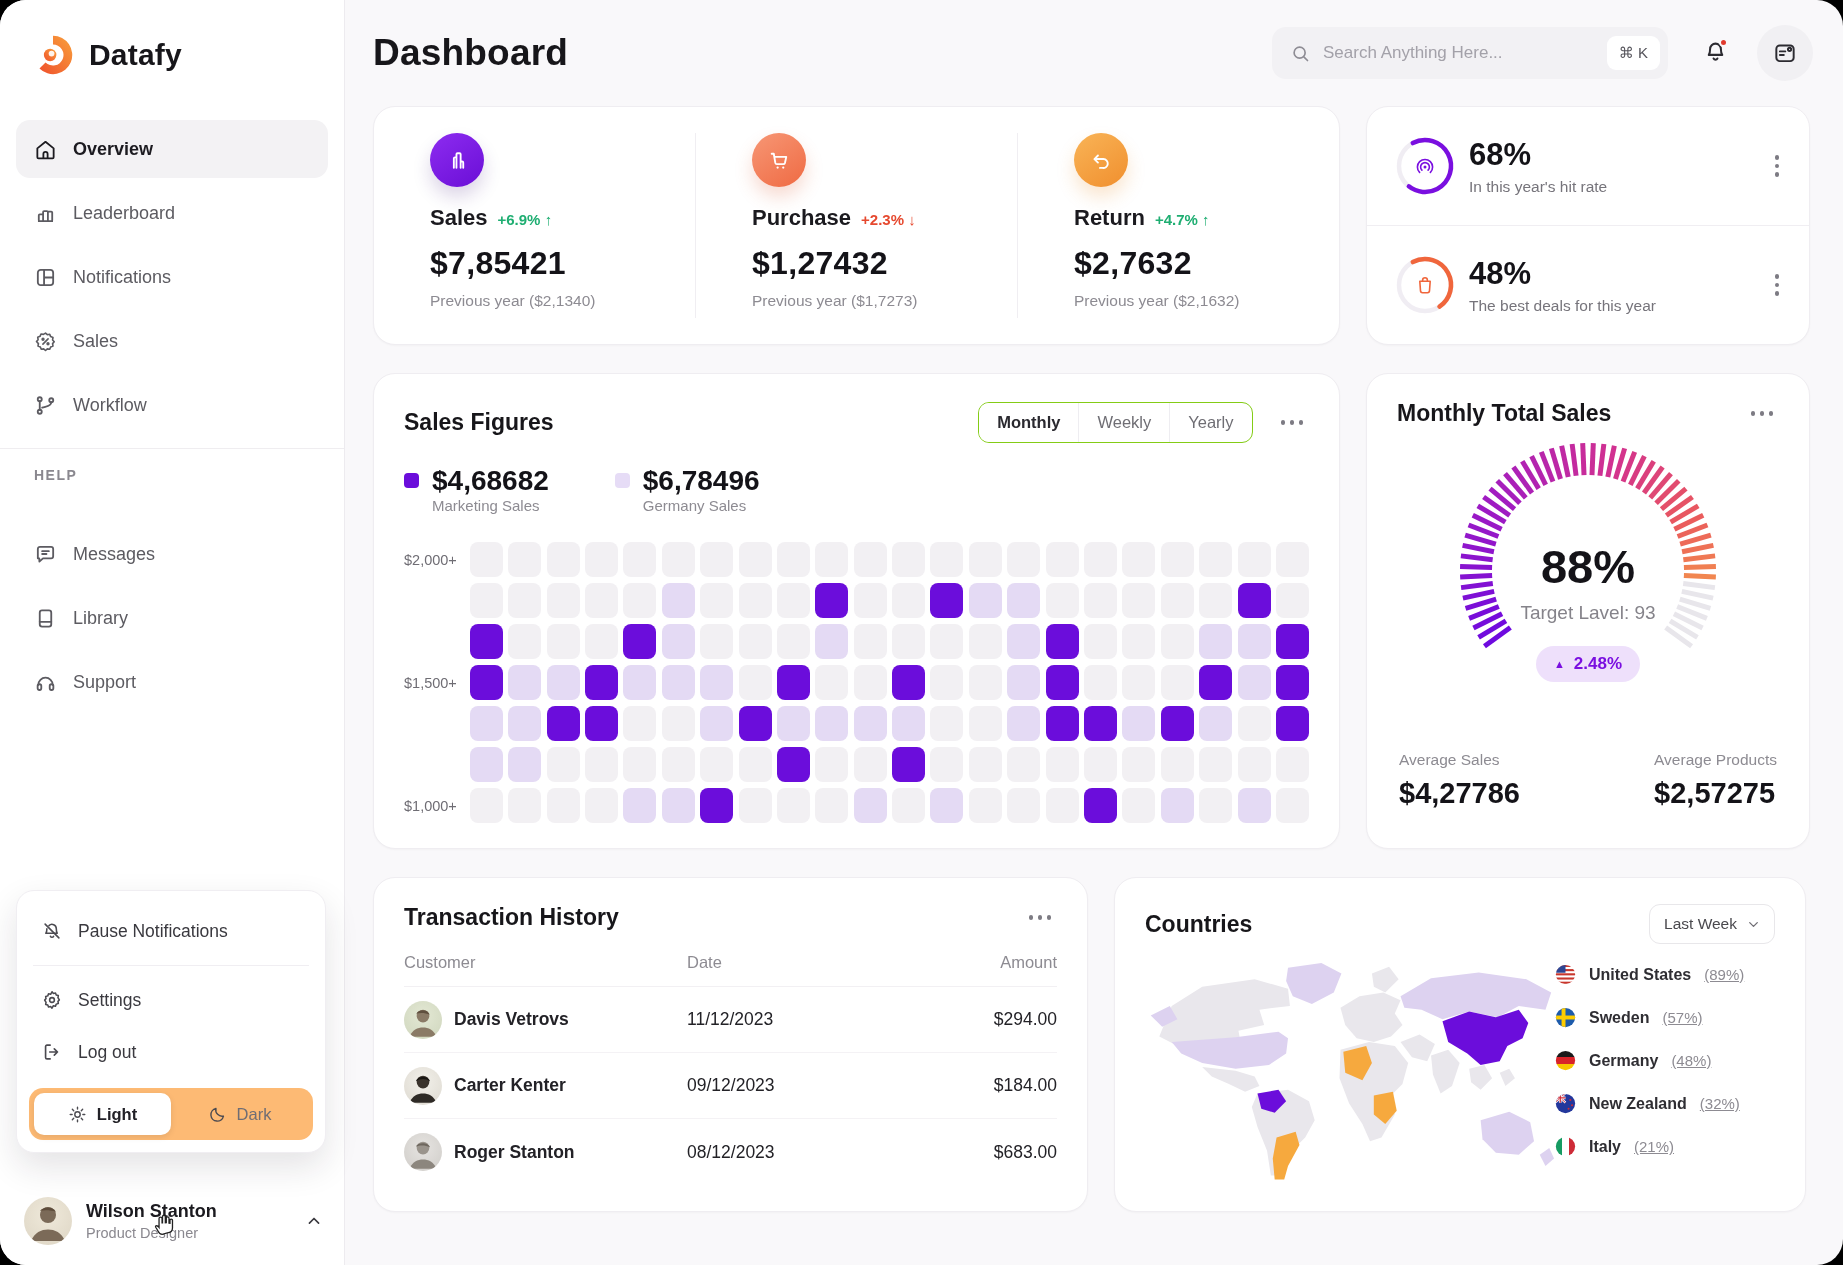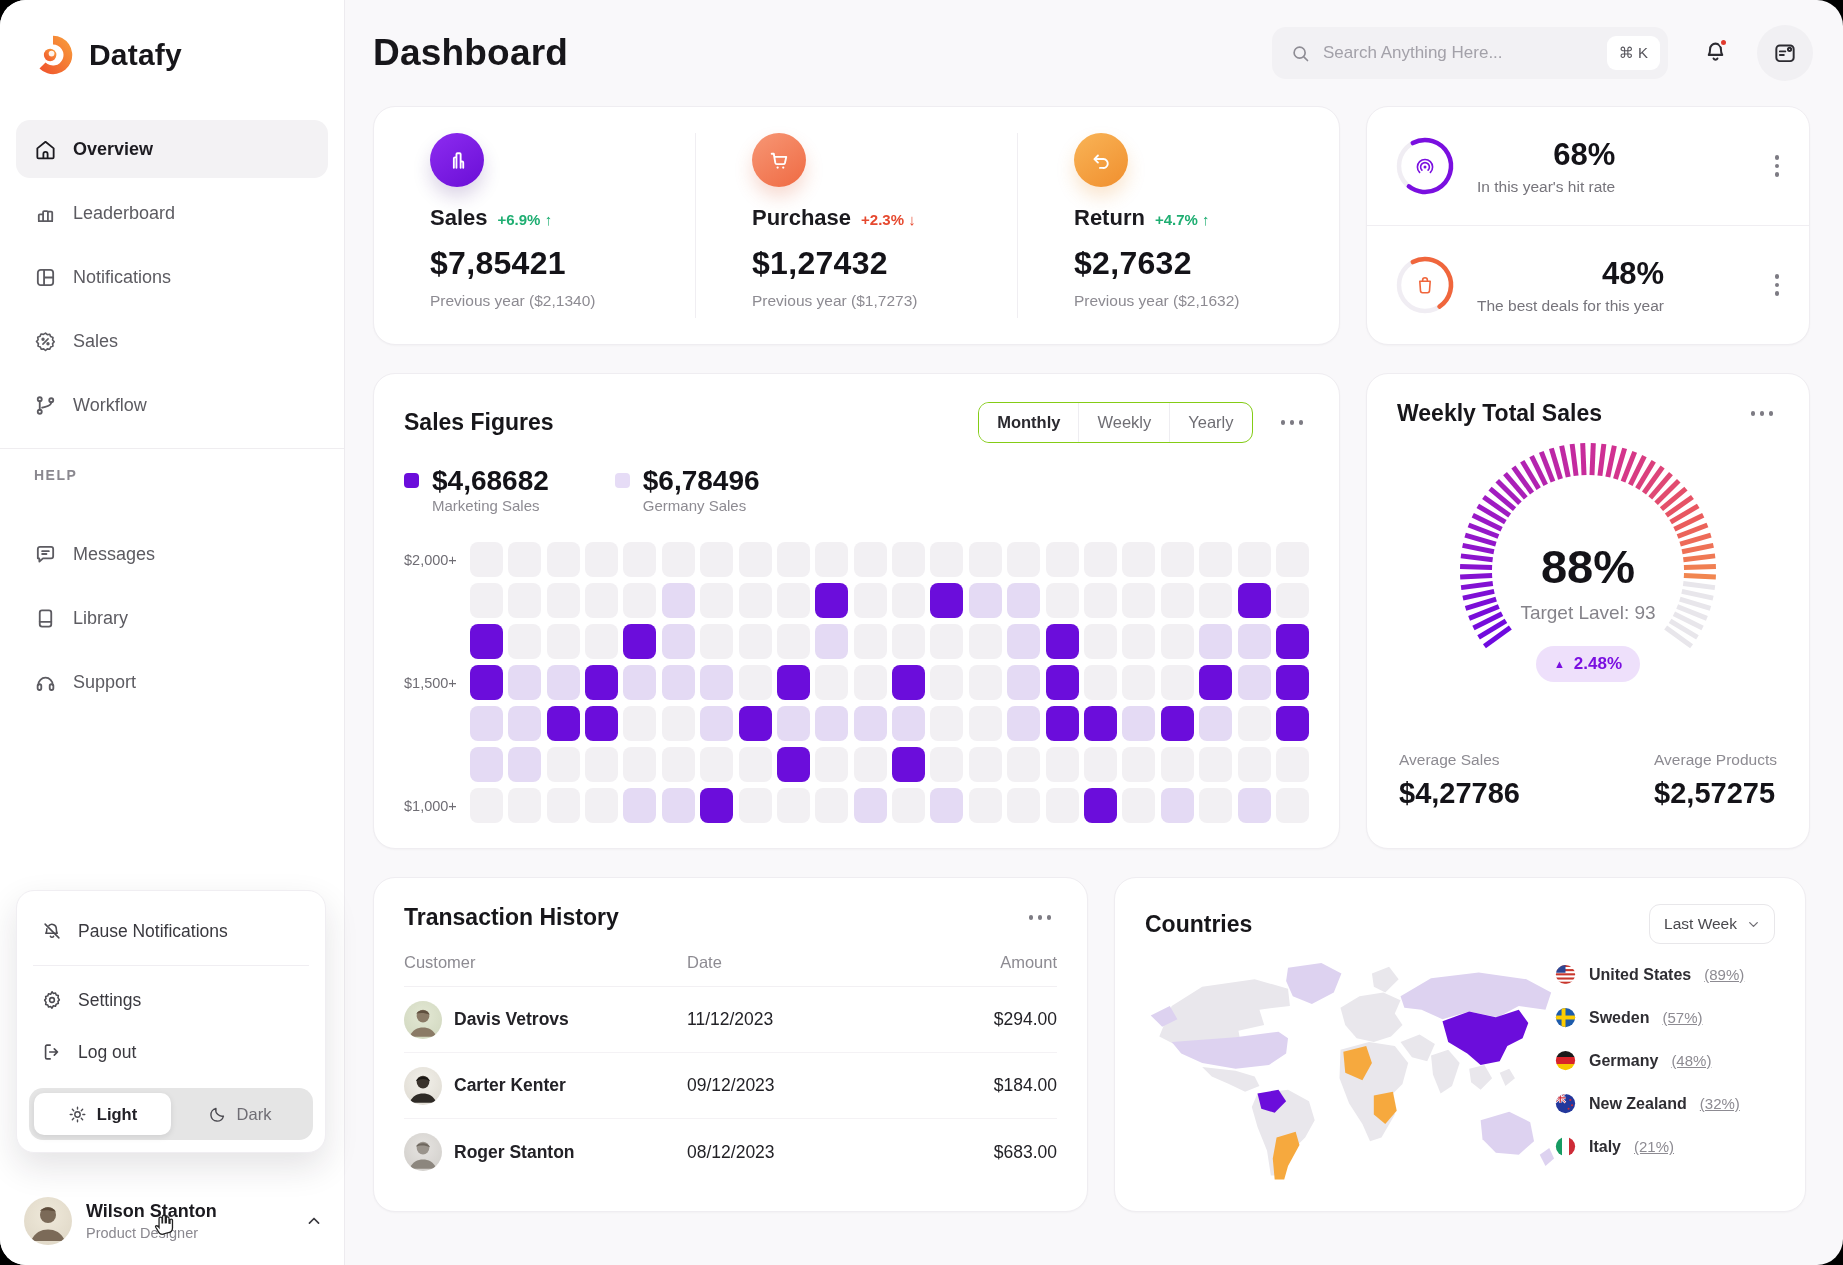--- a/index.html
+++ b/index.html
@@ -17,21 +17,21 @@
   .nav-item.active { background:#f3f2f4; color:#1c1b20; font-weight:700; }
   .nav-item.active svg { stroke:#1c1b20; }
   .side-divider { border-top:1px solid #efedf0; margin:14px 0 18px 0; }
   .help-label { padding:0 34px; font-size:14px; letter-spacing:1.5px; color:#8a888f; font-weight:600; margin-bottom:10px; }
 
   .user-popup { position:absolute; left:16px; right:18px; bottom:112px; background:#fff; border:1px solid #f0eef2; border-radius:18px; box-shadow:0 14px 34px rgba(30,25,45,.12); padding:14px 12px 12px 12px; }
   .menu-item { display:flex; align-items:center; gap:15px; height:52px; padding:0 12px; border-radius:12px; font-size:17.5px; color:#3a393f; cursor:pointer; }
   .menu-item svg { width:22px; height:22px; stroke:#4b4a50; }
   .menu-divider { border-top:1px solid #f0eef2; margin:8px 4px; }
   .bold-away { font-weight:800; color:#17161a; }
-  .theme-toggle { margin-top:10px; background:#e5e5e5; border-radius:14px; display:flex; padding:5px;justify-content:flex-end; }
+  .theme-toggle { margin-top:10px; background:#fdba74; border-radius:14px; display:flex; padding:5px;justify-content:flex-end; }
   .theme-btn { flex:1; display:flex; align-items:center; justify-content:center; gap:10px; height:42px; border-radius:10px; font-size:16.5px; color:#6f6d74; cursor:pointer; }
   .theme-btn svg { width:19px; height:19px; stroke:#4b4a50; }
   .theme-btn.active { background:#fff; box-shadow:0 2px 6px rgba(20,20,30,.10); color:#222127; font-weight:700; }
   .user-row { position:absolute; left:24px; right:20px; bottom:20px; display:flex; align-items:center; gap:14px; cursor:pointer; }
   .avatar { border-radius:50%; background:radial-gradient(circle at 50% 38%, #efe9da, #ddd5c4); overflow:hidden; flex:none; position:relative; }
   .avatar svg { position:absolute; inset:0; }
   .user-name { font-size:18px; font-weight:800; color:#1b1a1f; }
   .user-role { font-size:14.5px; color:#8a888f; margin-top:3px; }
   .chev { width:20px; height:20px; stroke:#3a393f; margin-left:auto; }
   .cursor-icon { position:absolute; left:128px; bottom:8px; width:26px; height:26px; z-index:5; }
@@ -65,21 +65,21 @@
   .ico-orange { background:linear-gradient(145deg,#f9b457,#f08f2e); box-shadow:0 10px 18px rgba(230,140,40,.22); }
   .stat-label-row { display:flex; align-items:baseline; gap:10px; margin-top:18px; }
   .stat-label { font-size:22px; font-weight:800; color:#1b1a1f; }
   .stat-delta { font-size:15px; font-weight:700; }
   .up { color:#1fae72; } .down { color:#e6492f; }
   .stat-value { font-size:32px; font-weight:800; color:#141318; margin-top:14px; letter-spacing:.3px; }
   .stat-prev { font-size:15.5px; color:#8d8b92; margin-top:10px; }
 
   
   .side-card { width:444px; height:239px; display:flex; flex-direction:column; }
-  .side-row { flex:1; display:flex; align-items:center; gap:20px; padding:0 24px 0 26px;text-align:right; }
+  .side-row { flex:1; display:flex; align-items:center; gap:12px; padding:0 24px 0 26px; }
   .side-row + .side-row { border-top:1px solid #f0eef2; }
   .ring { width:64px; height:64px; position:relative; flex:none; }
   .ring .inner-ico { position:absolute; inset:0; display:flex; align-items:center; justify-content:center; }
   .inner-ico svg { width:24px; height:24px; }
   .side-val { font-size:31px; font-weight:800; color:#141318; }
   .side-cap { font-size:15.5px; color:#76747b; margin-top:5px; }
   .dots-v { display:flex; flex-direction:column; gap:4px; margin-left:auto; cursor:pointer; padding:6px; }
   .dots-v i, .dots-h i { width:4.5px; height:4.5px; border-radius:50%; background:#7d7b83; display:block; }
   .dots-h { display:flex; gap:4.5px; cursor:pointer; padding:6px; }
 
@@ -611,21 +611,21 @@
               <div class="hcell lvl1"></div>
               <div class="hcell lvl0"></div>
               <div class="hcell lvl1"></div>
               <div class="hcell lvl0"></div>
             </div>
         </div>
       </section>
 
       <section class="card gauge-card">
         <div class="card-head">
-          <div class="card-title">Weekly Total Sales</div>
+          <div class="card-title">Monthly Total Sales</div>
           <div class="dots-h">
               <i></i>
               <i></i>
               <i></i>
             </div>
         </div>
         <div class="gauge-wrap">
           <svg id="gauge-svg" viewBox="0 0 300 300" width="300" height="300">
               <line x1="150" y1="44" x2="150" y2="12" stroke="rgb(110,10,223)" stroke-width="5" transform="rotate(-126 150 140)"></line>
               <line x1="150" y1="44" x2="150" y2="12" stroke="rgb(113,11,221)" stroke-width="5" transform="rotate(-121.24528301886792 150 140)"></line>

